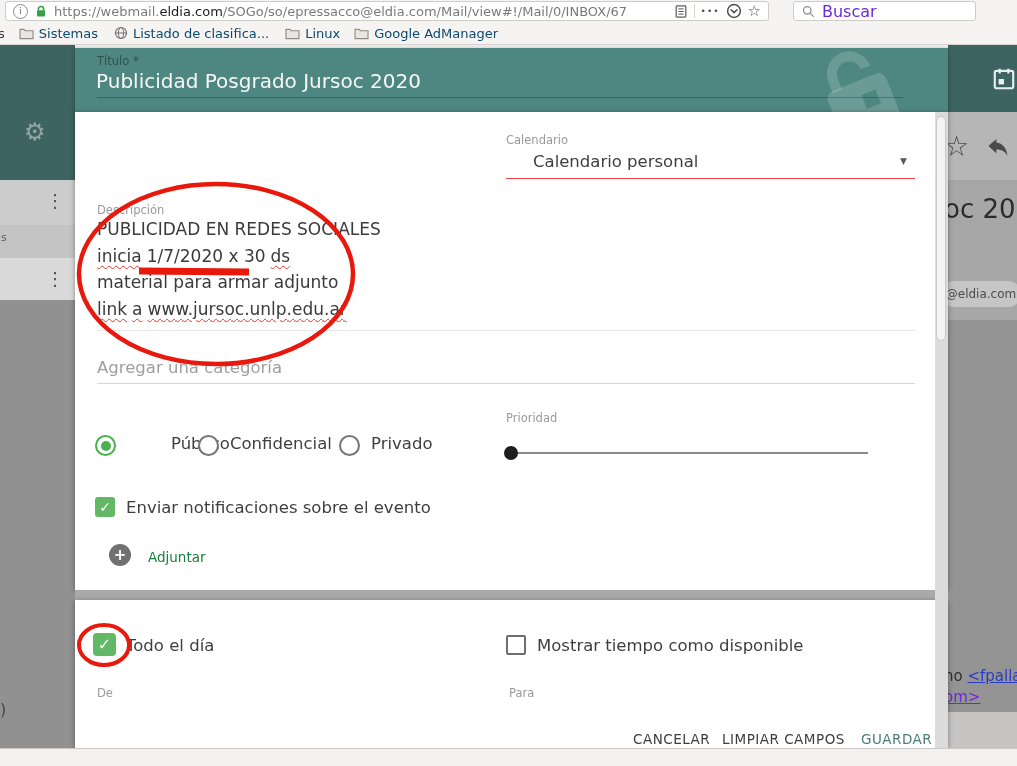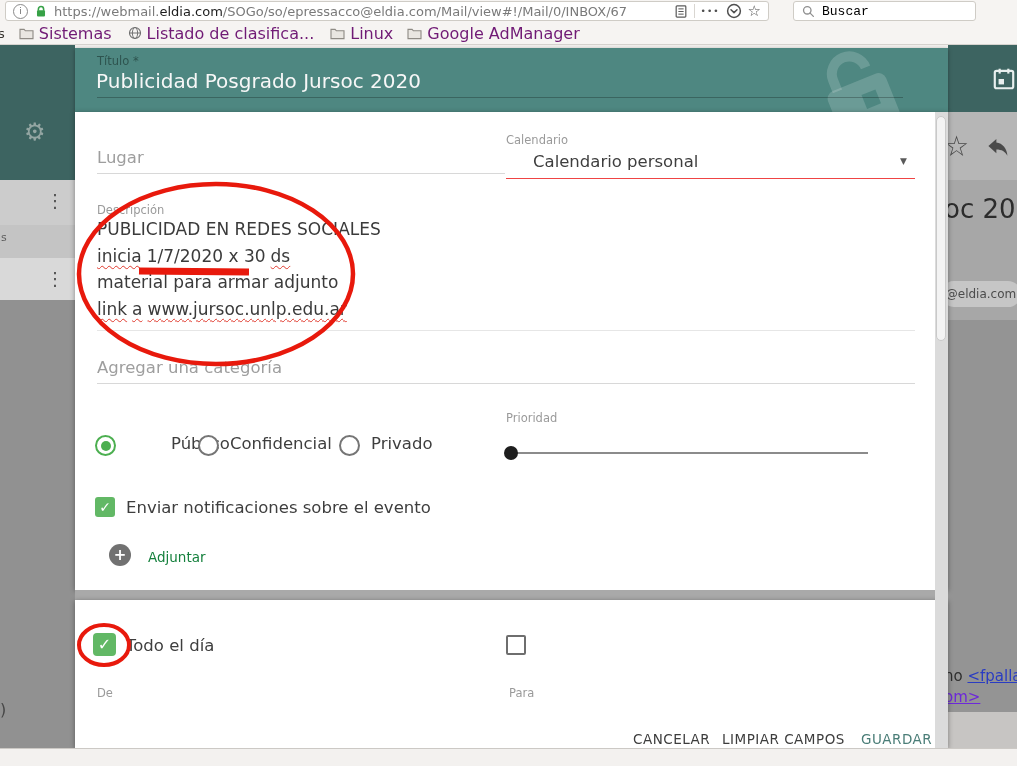--- a/index.html
+++ b/index.html
@@ -4,21 +4,21 @@
 <style>
   html,body{margin:0;padding:0;}
   body{width:1017px;height:766px;overflow:hidden;font-family:"DejaVu Sans",sans-serif;background:#f3f1ef;}
   #app{position:relative;width:1017px;height:766px;}
   .abs{position:absolute;}
   
   .chromerow{background:#f6f4f2;}
   .field{background:#fff;border:1px solid #cfccc6;border-radius:3px;display:flex;align-items:center;box-sizing:border-box;}
   .urltxt{font-size:13px;white-space:nowrap;overflow:hidden;color:#7a7a7a;}
   .urldom{color:#1c1c1c;}
-  .bm{display:flex;align-items:center;gap:5px;font-size:16px;color:#701a75;cursor:default;}
+  .bm{display:flex;align-items:center;gap:5px;font-size:13px;color:#0c4a6e;cursor:default;}
   .infoicon{width:13px;height:13px;border:1px solid #8b8b8b;border-radius:50%;color:#6e6e6e;font-size:9px;line-height:13px;text-align:center;flex:none;font-style:normal;}
   
   .card{background:#fff;box-shadow:0 1px 5px rgba(0,0,0,.38);}
   .lbl{font-size:11.5px;color:#9a9a9a;}
   .val{font-size:16.5px;color:#3e3e3e;}
   .inp{position:absolute;border:none;border-bottom:1px solid #d8d8d8;background:transparent;font-family:"DejaVu Sans",sans-serif;font-size:16.5px;color:#3e3e3e;padding:0 0 6px 0;outline:none;}
   .inp::placeholder{color:#9e9e9e;opacity:1;}
   .desc{font-size:17px;line-height:26.5px;color:#3b3b3b;}
   .wavy{text-decoration:underline;text-decoration-style:wavy;text-decoration-color:#e03a2e;text-decoration-thickness:1px;text-underline-offset:3px;}
   .sp{display:inline-block;width:5px;}
@@ -60,21 +60,21 @@
       <path d="M5 6.7 L8 9.6 L11 6.7" fill="none" stroke="#4f4f4f" stroke-width="1.5" stroke-linecap="round" stroke-linejoin="round"></path>
     </svg>
     <span style="font-size:15px;color:#4f4f4f;line-height:15px;">☆</span>
   </div>
 
   <div class="abs field" style="left:793px;top:1px;width:183px;height:20px;padding:0 8px;gap:7px;">
     <svg class="ico" width="13" height="13" viewBox="0 0 16 16">
       <circle cx="6.5" cy="6.5" r="4.6" fill="none" stroke="#8f8f8f" stroke-width="1.6"></circle>
       <line x1="10" y1="10" x2="14" y2="14" stroke="#8f8f8f" stroke-width="1.6" stroke-linecap="round"></line>
     </svg>
-    <span style="font-size:13px;color:#000000;font-family:Liberation Mono, monospace;">Buscar</span>
+    <span style="font-size:16px;color:#6d28d9;">Buscar</span>
   </div>
 
   <div class="abs chromerow" style="left:0;top:22px;width:1017px;height:23px;border-bottom:1px solid #d6d3cf;display:flex;align-items:center;box-sizing:border-box;">
     <span style="font-size:13px;color:#3a3733;margin-left:-2px;">s</span>
     <div class="bm" style="margin-left:14px;">
       <svg class="ico" width="15" height="13" viewBox="0 0 16 14">
           <path d="M1 2.5 h4.4 l1.4 1.6 H15 V12.5 H1 Z" fill="#e9e6e1" stroke="#8f8b85" stroke-width="1.2"></path>
         </svg>
       <span>Sistemas</span>
     </div>
@@ -142,21 +142,20 @@
       <rect x="4.5" y="9.5" width="15" height="12.5" rx="2" fill="rgba(255,255,255,0.17)"></rect>
       <rect x="12.5" y="13" width="3.6" height="3.6" fill="#4e8781"></rect>
     </svg>
   </div>
   <span class="abs" style="left:97px;top:54px;font-size:11.5px;color:#2e544f;">Título *</span>
   <span class="abs" style="left:96px;top:69px;font-size:20px;color:#f7f7f7;">Publicidad Posgrado Jursoc 2020</span>
   <div class="abs" style="left:97px;top:97px;width:806px;height:1px;background:rgba(0,0,0,0.25);"></div>
 
   <div class="abs card" style="left:75px;top:112px;width:873px;height:478px;"></div>
 
-  <input class="abs inp" style="left: 97px; top: 148px; width: 408px;" placeholder="Lugar">
   <span class="abs lbl" style="left:506px;top:133px;">Calendario</span>
   <div class="abs" style="left:506px;top:148px;width:409px;height:31px;border-bottom:1px solid #ef4444;box-sizing:border-box;cursor:pointer;">
     <span class="val abs" style="left:27px;top:4px;">Calendario personal</span>
     <span class="abs" style="right:8px;top:8px;font-size:9px;color:#5a5a5a;">▼</span>
   </div>
 
   <span class="abs lbl" style="left:97px;top:203px;">Descripción</span>
   <div class="abs desc" style="left:97px;top:216px;width:700px;">
     <div><span>PUBLICIDAD EN REDES SOCIALES</span></div>
     <div><span class="wavy">inicia</span><span class="sp"></span><span>1/7/2020 x 30</span><span class="sp"></span><span class="wavy">ds</span></div>
@@ -190,20 +189,21 @@
 
   <div class="abs" style="left:75px;top:590px;width:873px;height:10px;background:#a9a9a9;"></div>
 
   <div class="abs card" style="left:75px;top:600px;width:873px;height:148px;"></div>
 
   <div class="abs cbg" style="left:93px;top:633px;width:23px;height:23px;font-size:16px;border-radius:4px;">
       <span>✓</span>
     </div>
   <span class="abs val" style="left:126px;top:636px;">Todo el día</span>
   <div class="abs cbe" style="left:506px;top:635px;"></div>
+  <span class="abs val" style="left:537px;top:636px;">Mostrar tiempo como disponible</span>
 
   <span class="abs lbl" style="left:97px;top:686px;">De</span>
   <span class="abs lbl" style="left:509px;top:686px;">Para</span>
 
   <button class="abs btn" style="left:633px;top:731px;">CANCELAR</button>
   <button class="abs btn" style="left:722px;top:731px;">LIMPIAR CAMPOS</button>
   <button class="abs btn" style="left:861px;top:731px;color:#4a7d77;">GUARDAR</button>
 
   <div class="abs" style="left:935px;top:112px;width:13px;height:636px;background:#dbdbdb;">
     <div style="position:absolute;left:1px;top:4px;width:10px;height:225px;background:#f3f3f3;border:1px solid #c9c9c9;border-radius:5px;box-sizing:border-box;"></div>

